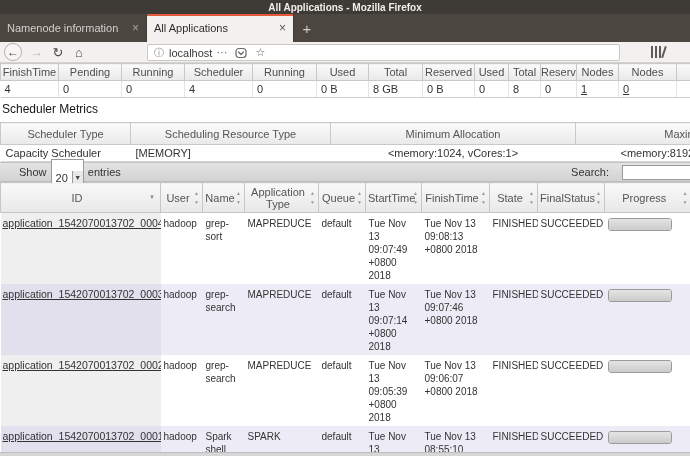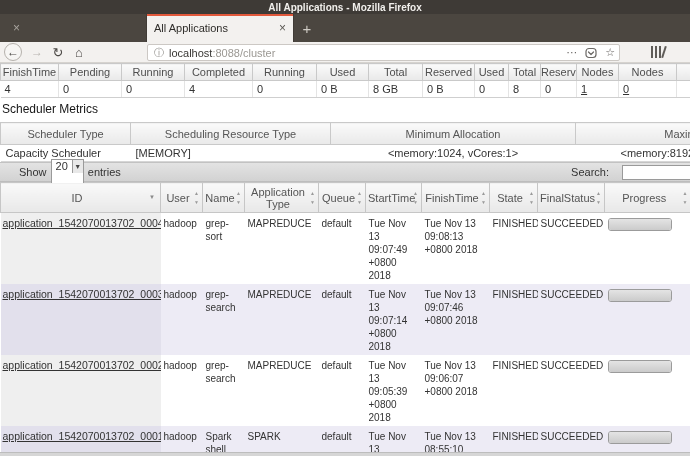--- a/index.html
+++ b/index.html
@@ -60,21 +60,21 @@
   .sched-table th { height:22px; background:linear-gradient(#fafafa,#e9e9e9); color:#555; font-weight:normal;
                     font-size:11px; text-align:center; border:1px solid #c9c9c9; border-right:none;
                     white-space:nowrap; overflow:hidden; }
   .sched-table td { height:17px; border-bottom:1px solid #d6d6d6; padding-left:5px; white-space:nowrap; overflow:hidden; }
   .sched-table td.c { text-align:center; padding-left:0; }
   .sched-table td.pad-max { padding-left:45px; text-align:left; }
 
   .dt-toolbar { height:20px; background:linear-gradient(#e3e3e3,#d2d2d2); border-top:1px solid #c2c2c2;
                 border-bottom:1px solid #bdbdbd; position:relative; display:flex; align-items:center;
                 font-size:11px; color:#333; padding-left:19px; }
-  .entries-select { display:inline-flex; align-items:flex-start; margin:0 4px; height:26px; background:#fff;
+  .entries-select { display:inline-flex; align-items:flex-end; margin:0 4px; height:26px; background:#fff;
                     border:1px solid #9a9a9a; font-size:11px; }
   .entries-select .val { padding:0 4px 0 4px; min-width:18px; }
   .entries-select .arrow { width:11px; height:13px; border-left:1px solid #9a9a9a; font-size:7px;
                            display:flex; align-items:center; justify-content:center; color:#444; background:#e8e8e8; }
   .search-wrap { position:absolute; right:0; display:flex; align-items:center; }
   .search-wrap label { margin-right:13px; }
   .search-input { width:76px; height:15px; border:1px solid #9a9a9a; background:#fff; margin-right:-8px; font-size:11px; }
 
   .apps-table { width:690px; }
   .apps-table th { height:30px; background:linear-gradient(#f9f9f9,#e8e8e8); color:#555; font-weight:normal;
@@ -101,38 +101,38 @@
 <body>
 
 <div class="window">
 
   <div class="titlebar">
     <span>All Applications - Mozilla Firefox</span>
   </div>
 
   <div class="tabbar">
     <div class="tab">
+      <span class="tab-label">Namenode information</span>
       <span class="tab-close">×</span>
     </div>
     <div class="tab active">
       <span class="tab-label">All Applications</span>
       <span class="tab-close">×</span>
     </div>
     <div class="newtab">+</div>
   </div>
 
   <div class="navbar">
     <span class="nav-btn btn-back">←</span>
     <span class="nav-btn btn-fwd">→</span>
     <span class="nav-btn btn-reload">↻</span>
     <span class="nav-btn btn-home">⌂</span>
     <div class="urlbar">
       <span class="info-icon">ⓘ</span>
       <span class="url-host">localhost</span>
-      <span class="url-rest">:8088/cluster</span>
       <span class="u-icn">⋯</span>
       <span class="u-icn pocket-icon">
         <svg width="12" height="12" viewBox="0 0 12 12">
             <rect x="1" y="1.5" width="10" height="9" rx="3" fill="none" stroke="#6b6865" stroke-width="1.2"></rect>
             <polyline points="3.5,5 6,7.5 8.5,5" fill="none" stroke="#6b6865" stroke-width="1.2" stroke-linecap="round" stroke-linejoin="round"></polyline>
           </svg>
       </span>
       <span class="u-icn">☆</span>
     </div>
     <span class="lib-icon">
@@ -160,21 +160,21 @@
           <col style="width:36px">
           <col style="width:42px">
         <col style="width:58px">
           <col style="width:194px">
       </colgroup>
       <tbody>
           <tr>
         <th>FinishTime</th>
         <th>Pending</th>
         <th>Running</th>
-        <th>Completed</th>
+        <th>Scheduler</th>
         <th>Running</th>
         <th>Used</th>
         <th>Total</th>
         <th>Reserved</th>
         <th>Used</th>
         <th>Total</th>
         <th>Reserved</th>
         <th>Nodes</th>
         <th>Nodes</th>
         <th class="cut">Nodes</th>

